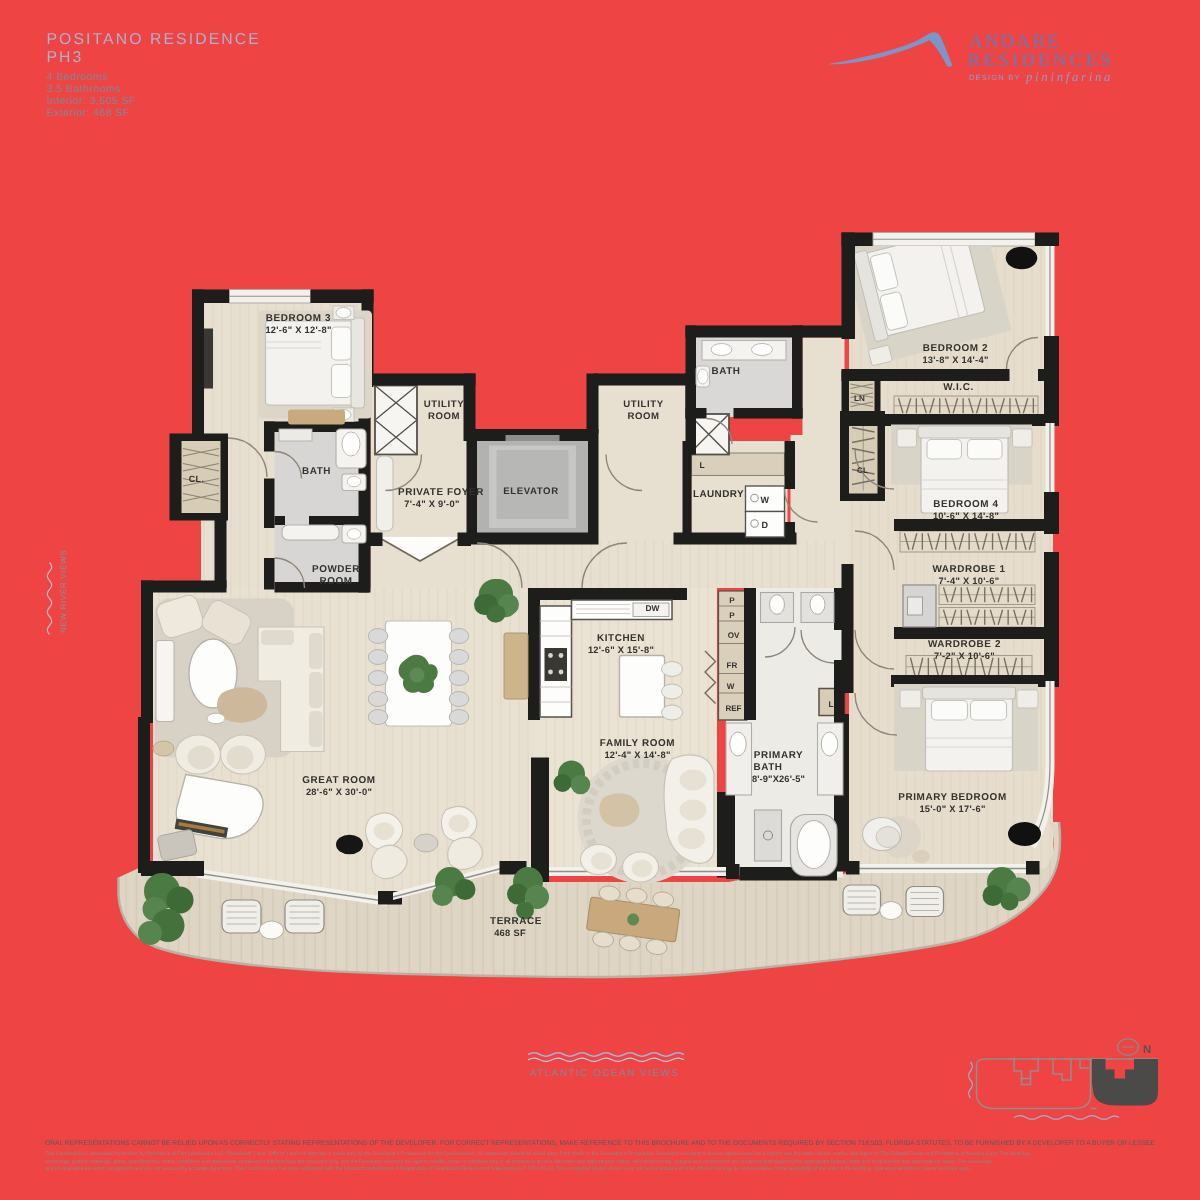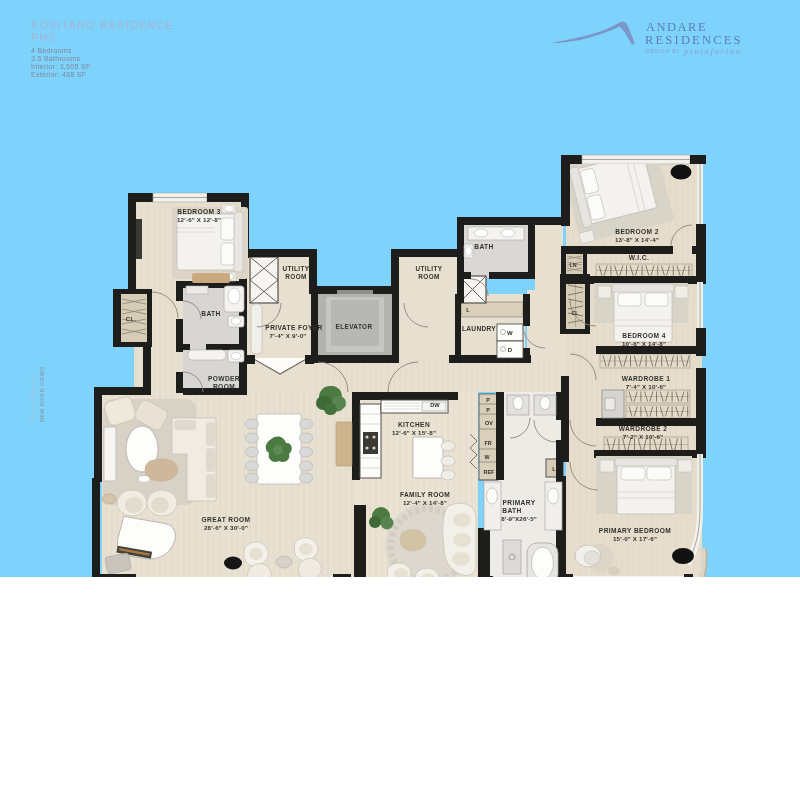--- a/index.html
+++ b/index.html
@@ -1,17 +1,17 @@
 <!DOCTYPE html>
 <html><head>
 <meta charset="utf-8">
 <style>
 html,body{margin:0;padding:0;background:#ffffff;}
 *{box-sizing:border-box;}
-.page{position:relative;width:800px;height:577px;background:#7dd3fc;overflow:hidden;font-family:"Liberation Sans",sans-serif;}
+.page{position:relative;width:800px;height:800px;background:#ef4444;overflow:hidden;font-family:"Liberation Sans",sans-serif;}
 </style>
 </head>
 <body>
 <div class="page">
 <svg width="800" height="800" viewBox="0 0 800 800">
 
 <g>
 <text x="31" y="29" font-family="Liberation Sans,sans-serif" font-size="10.5" letter-spacing="1.4" fill="#a9b2cf">POSITANO RESIDENCE</text>
 <text x="31" y="41" font-family="Liberation Sans,sans-serif" font-size="10.5" letter-spacing="1.4" fill="#a9b2cf">PH3</text>
 </g>

